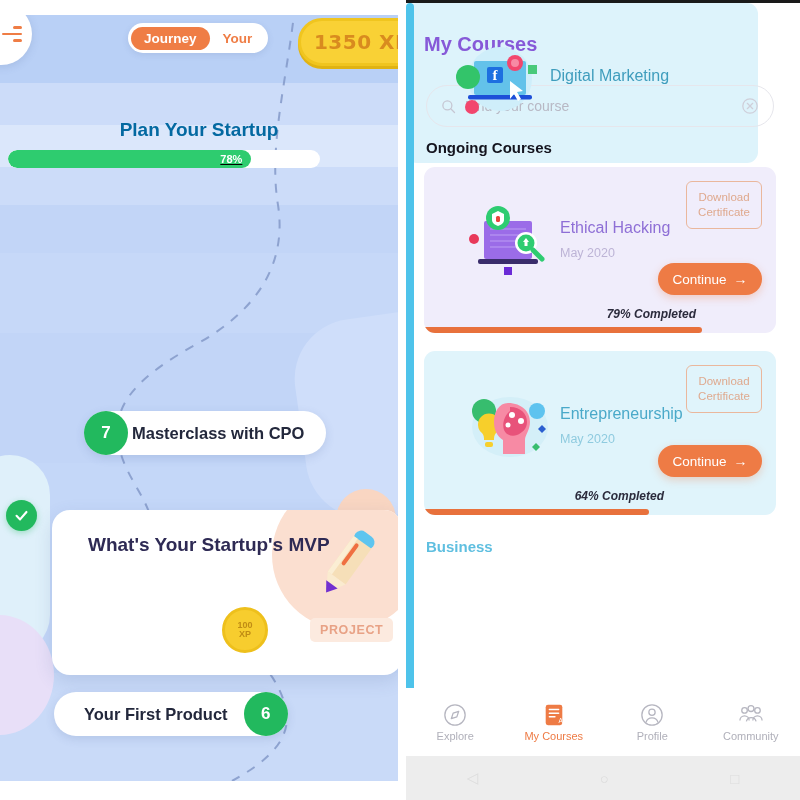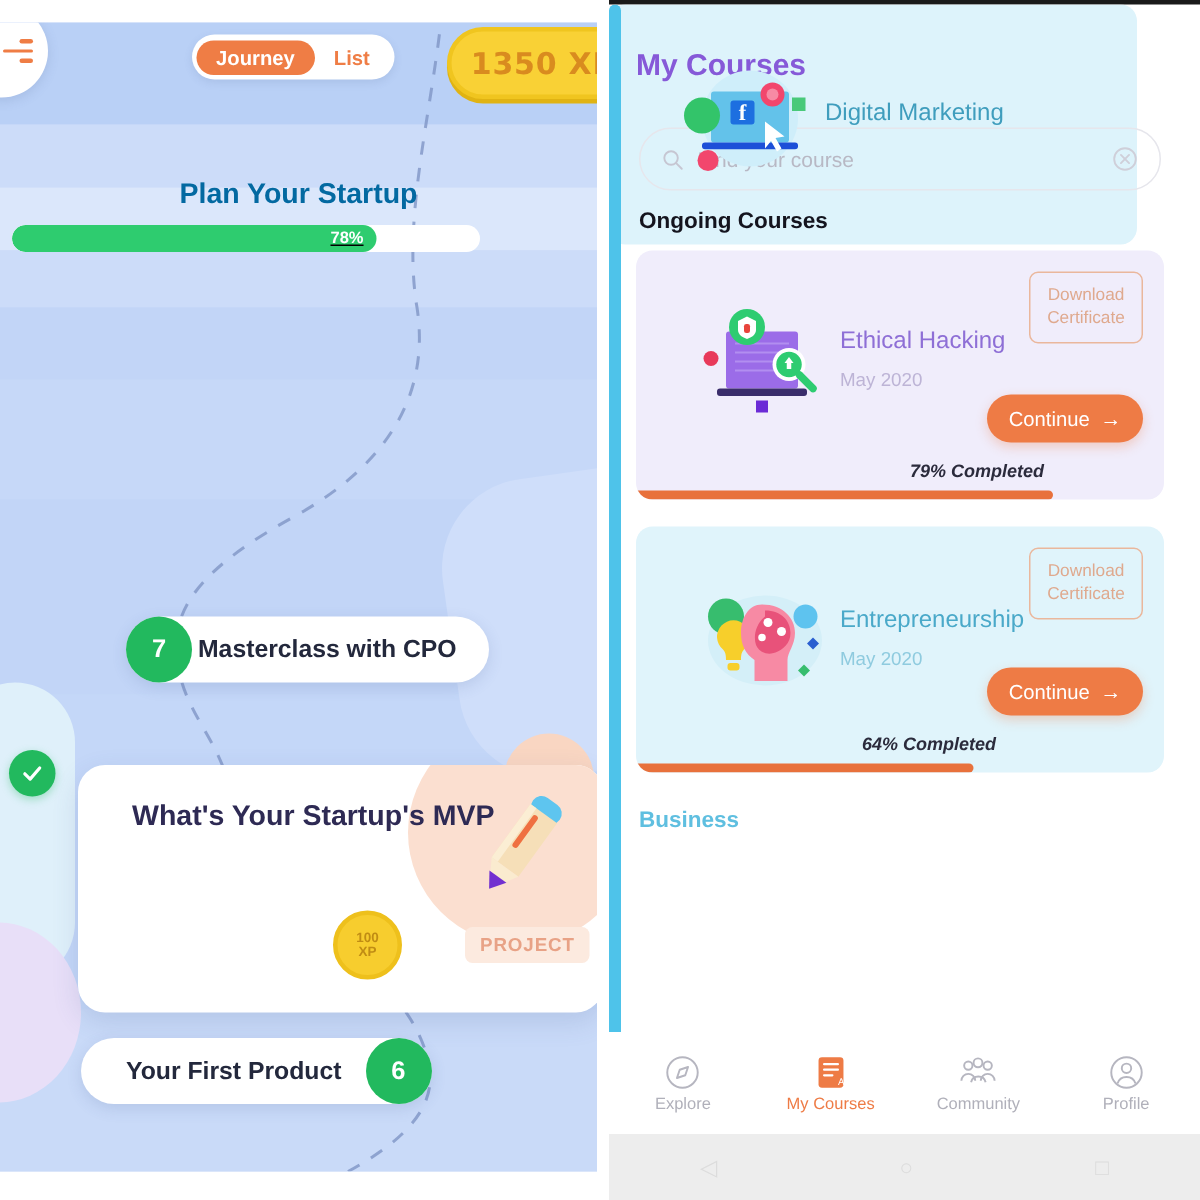--- a/index.html
+++ b/index.html
@@ -286,21 +286,21 @@
     </svg>
 
     <div id="menu-button">
       <i></i>
       <i></i>
       <i></i>
     </div>
 
     <div id="segmented">
       <div class="seg active">Journey</div>
-      <div class="seg">List</div>
+      <div class="seg">Your</div>
     </div>
 
     <div id="xp-badge">
       <span>1350 XP</span>
     </div>
 
     <div id="chapter-title">Plan Your Startup</div>
 
     <div id="chapter-progress">
       <div class="fill" id="chapter-fill" style="width: 78%; text-decoration: underline;">
@@ -476,43 +476,43 @@
                 <line x1="8" y1="11" x2="18" y2="11"></line>
               <line x1="8" y1="15" x2="14" y2="15"></line>
             </g>
             <text x="18" y="22" font-size="7" fill="#fff" font-family="Liberation Sans, sans-serif">A</text>
           </svg>
         </div>
         <div class="lbl">My Courses</div>
       </div>
       <div class="nav-item">
         <div class="ico">
+          <svg viewBox="0 0 26 26" width="24" height="24">
+            <circle cx="13" cy="13" r="11" fill="none" stroke="#b6b6c0" stroke-width="1.4"></circle>
+            <circle cx="13" cy="10" r="3.4" fill="none" stroke="#b6b6c0" stroke-width="1.4"></circle>
+            <path d="M6.5 21 a6.8 6.8 0 0 1 13 0" fill="none" stroke="#b6b6c0" stroke-width="1.4"></path>
+          </svg>
+        </div>
+        <div class="lbl">Profile</div>
+      </div>
+      <div class="nav-item">
+        <div class="ico">
           <svg viewBox="0 0 28 26" width="26" height="24">
             <g fill="none" stroke="#b6b6c0" stroke-width="1.4">
               <circle cx="7" cy="8" r="3"></circle>
                 <circle cx="14" cy="6" r="3.2"></circle>
                 <circle cx="21" cy="8" r="3"></circle>
               <path d="M2 19 a5 5 0 0 1 10 0"></path>
                 <path d="M9 20 a5.4 5.4 0 0 1 10.5 0"></path>
               <path d="M16 19 a5 5 0 0 1 10 0"></path>
             </g>
           </svg>
         </div>
         <div class="lbl">Community</div>
       </div>
-      <div class="nav-item">
-        <div class="ico">
-          <svg viewBox="0 0 26 26" width="24" height="24">
-            <circle cx="13" cy="13" r="11" fill="none" stroke="#b6b6c0" stroke-width="1.4"></circle>
-            <circle cx="13" cy="10" r="3.4" fill="none" stroke="#b6b6c0" stroke-width="1.4"></circle>
-            <path d="M6.5 21 a6.8 6.8 0 0 1 13 0" fill="none" stroke="#b6b6c0" stroke-width="1.4"></path>
-          </svg>
-        </div>
-        <div class="lbl">Profile</div>
-      </div>
     </div>
 
     <div id="system-nav">
       <span class="sys">◁</span>
       <span class="sys">○</span>
       <span class="sys">□</span>
     </div>
   </div>
 </div>
 

